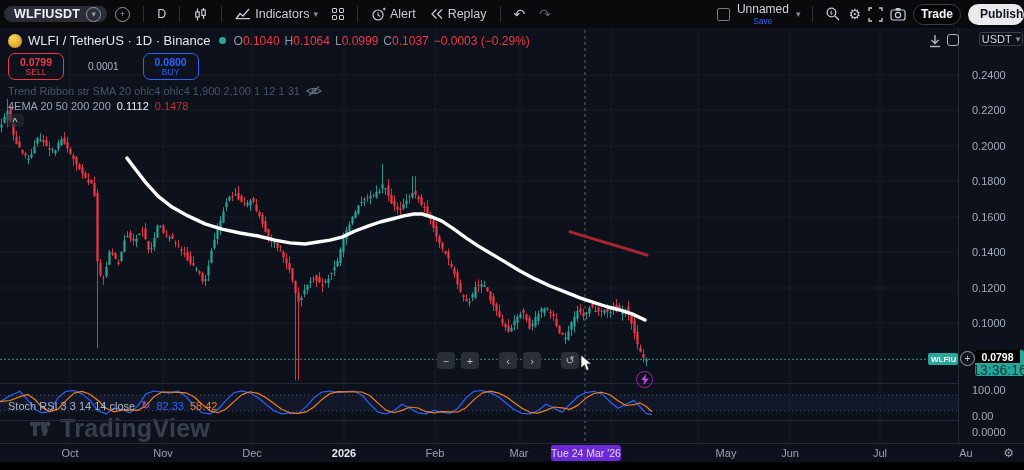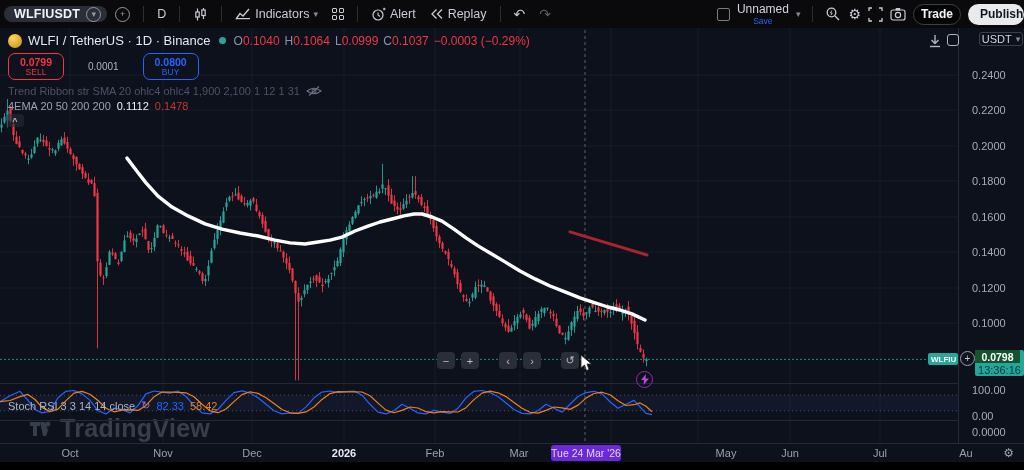--- a/index.html
+++ b/index.html
@@ -77,22 +77,22 @@
 
   
   #symbol-tag { position:absolute; left:928px; top:325px; width:30px; height:12px; background:#2aa79b; border-radius:2px; color:#fff; font-size:8px; font-weight:bold; display:flex; align-items:center; padding-left:3px; overflow:hidden; z-index:12; }
 
   
   #price-axis { position:absolute; left:958px; top:0; width:66px; height:415px; border-left:1px solid #252a38; background:#0d111c; z-index:11; }
   .tick { position:absolute; left:13px; font-size:11px; color:#a6acba; }
   #usdt-btn { position:absolute; left:20px; top:4px; width:44px; height:14px; border:1px solid #3a3f4a; border-radius:3px; display:flex; align-items:center; justify-content:center; gap:4px; font-size:11px; color:#d1d4dc; cursor:pointer; }
   #axis-plus { position:absolute; left:1px; top:323px; width:15px; height:15px; border:1.2px solid #9aa0ac; border-radius:50%; background:#11151f; color:#c3c8d2; font-size:10px; display:flex; align-items:center; justify-content:center; z-index:13; cursor:pointer; }
   #cur-price { position:absolute; left:16px; top:322px; width:49px; height:26px; background:#26a69a; border-radius:2px; overflow:hidden; z-index:12; }
-  #cur-price .pr { position:absolute; left:0; top:0; width:45px; height:13px; background:#14532d; color:#fff; font-size:10.5px; font-weight:bold; display:flex; align-items:center; justify-content:center; }
-  #cur-price .cd { position:absolute; left:0; top:13px; width:49px; height:13px; color:#073b33; font-size:11px; display:flex; align-items:center; justify-content:center; }
+  #cur-price .pr { position:absolute; left:0; top:0; width:45px; height:13px; background:#000000; color:#fff; font-size:10.5px; font-weight:bold; display:flex; align-items:center; justify-content:center; }
+  #cur-price .cd { position:absolute; left:0; top:13px; width:49px; height:13px; color:#073b33; font-size:14px; display:flex; align-items:center; justify-content:center; }
 
   
   #timebar { position:absolute; left:0; top:443px; width:1024px; height:19px; background:#0d111c; border-top:1px solid #252a38; z-index:20; }
   .month { position:absolute; top:3px; transform:translateX(-50%); font-size:11px; color:#9aa0ac; }
   .month.bold { color:#e6e9f0; font-weight:bold; }
   #date-pill { position:absolute; left:551px; top:1px; width:70px; height:16px; background:#6d28d9; border-radius:3px; color:#dcdfe6; font-size:10.5px; display:flex; align-items:center; justify-content:center; }
   #tz-gear { position:absolute; right:10px; top:2px; color:#9aa0ac; font-size:12px; cursor:pointer; }
   #bottom-strip { position:absolute; left:0; top:462px; width:1024px; height:8px; background:#000; }
 </style>
 </head>

